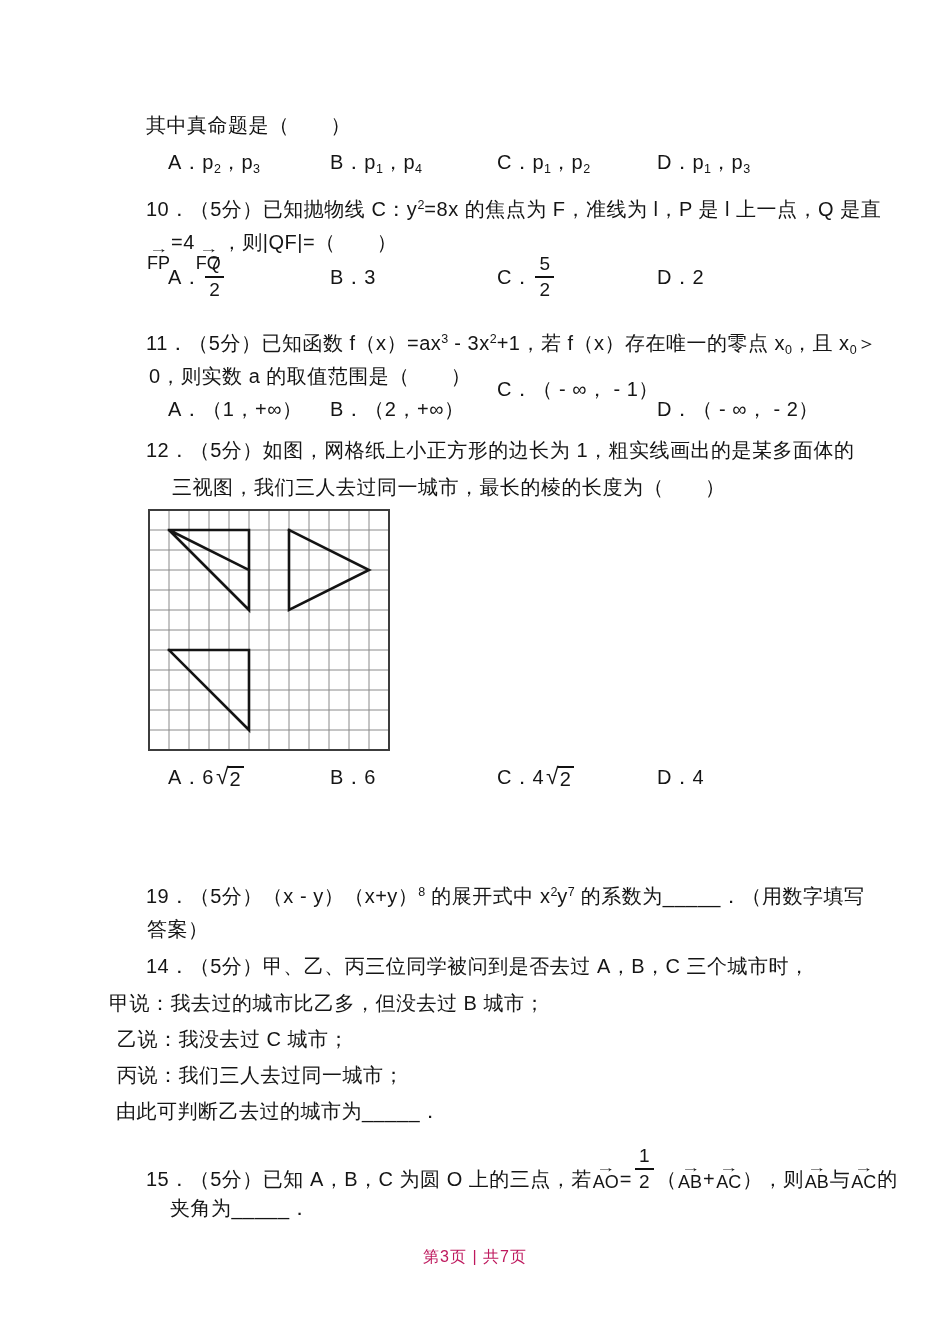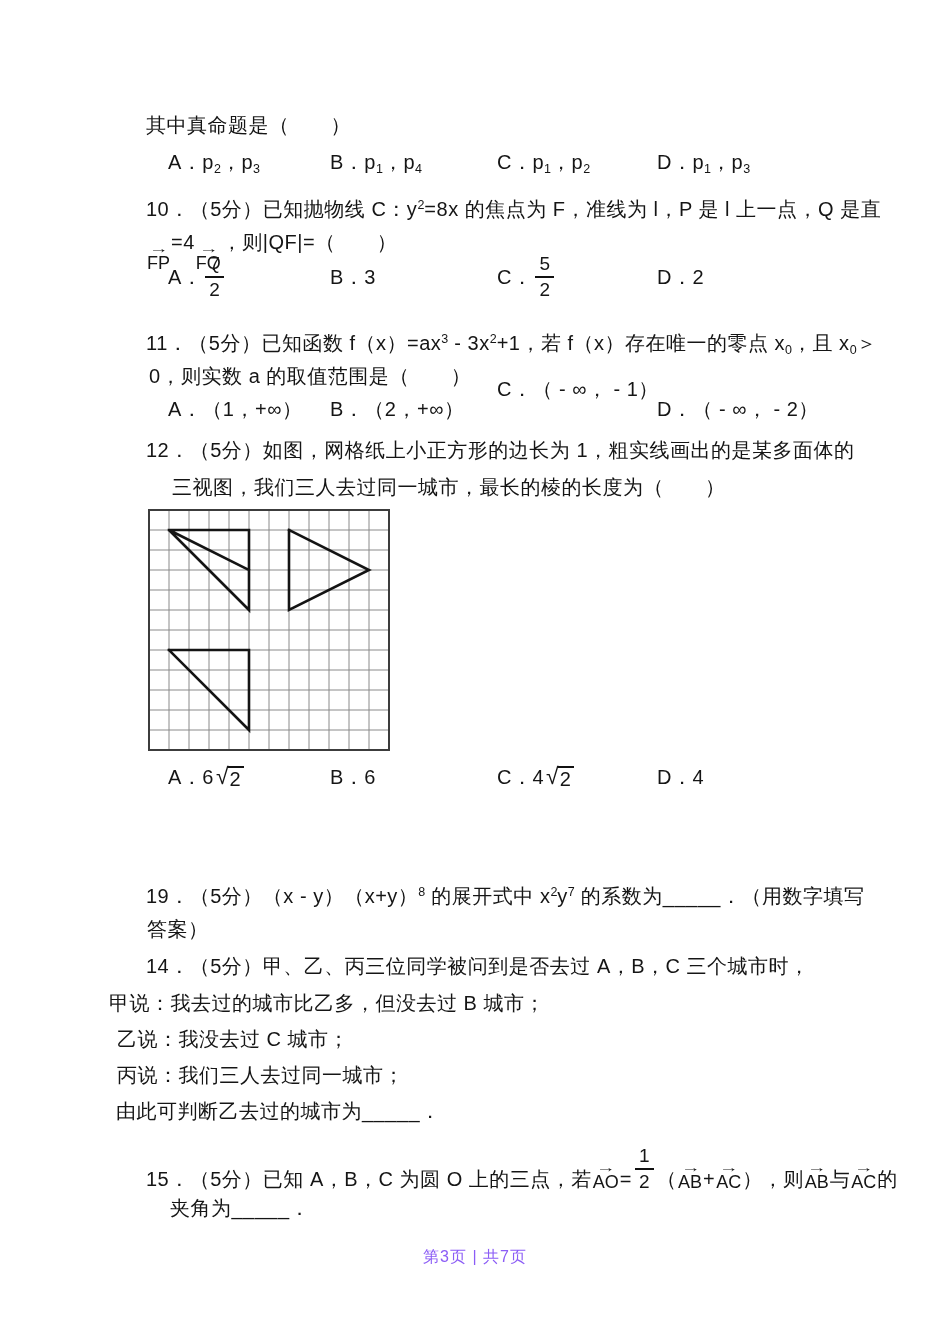--- a/index.html
+++ b/index.html
@@ -17,21 +17,21 @@
   .vec .arrow{font-size:13px;height:9px;line-height:8px;transform:scaleX(1.5);letter-spacing:0;}
   .vec .base{font-size:18px;line-height:1.05;letter-spacing:0;}
   .frac{display:inline-flex;flex-direction:column;align-items:center;vertical-align:middle;line-height:1.05;margin:0 3px;font-size:19px;letter-spacing:0;}
   .frac .num{padding:0 4px 2px;border-bottom:2px solid #111;}
   .frac .den{padding-top:2px;}
   .sqrt{display:inline-flex;align-items:flex-start;margin-left:2px;letter-spacing:0;}
   .sqrt .sign{font-size:23px;line-height:21px;}
   .sqrt .rad{border-top:2px solid #111;margin-left:-1px;padding:1px 3px 0 2px;line-height:20px;}
   .flexline{display:flex;align-items:flex-end;}
   .fig{position:absolute;}
-  .footer{position:absolute;left:0;width:100%;text-align:center;font-size:16px;letter-spacing:1px;color:#8b5cf6;}
+  .footer{position:absolute;left:0;width:100%;text-align:center;font-size:16px;letter-spacing:1px;color:#be185d;}
 </style>
 </head>
 <body>
 
 <div class="page">
 
   <div class="line" style="left:146px;top:112px"><span class="t">其中真命题是（　　）</span></div>
 
   <div>
     <span class="opt" style="left:168px;top:149px"><span class="t">A．p</span><sub>2</sub><span class="t">，p</span><sub>3</sub></span>

